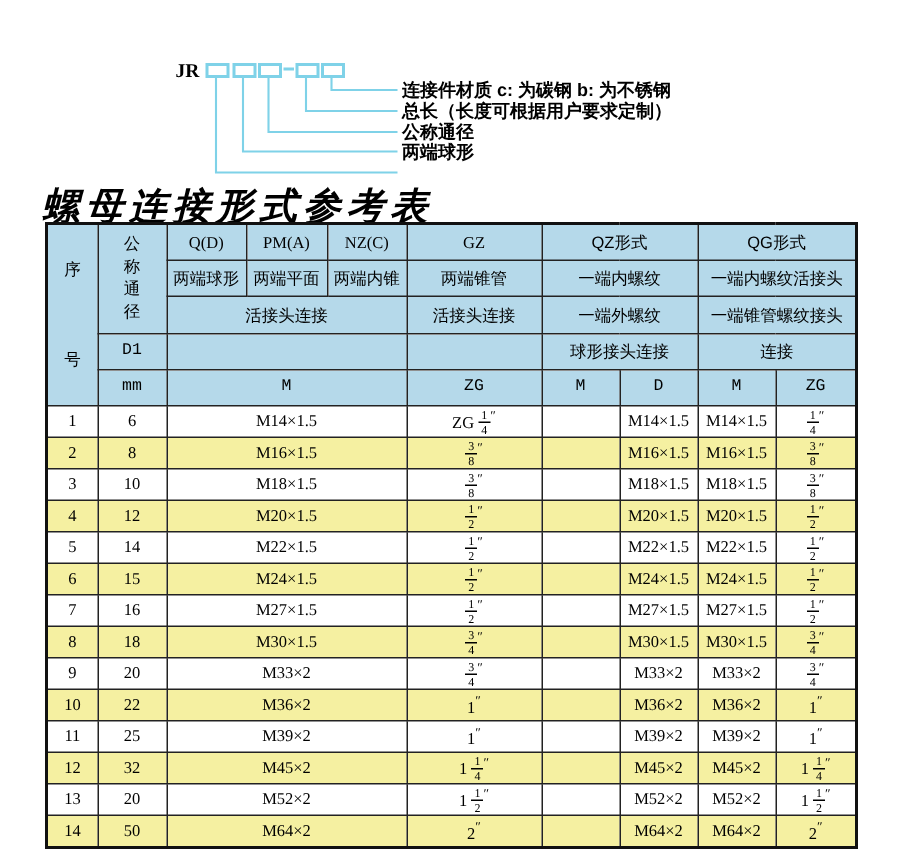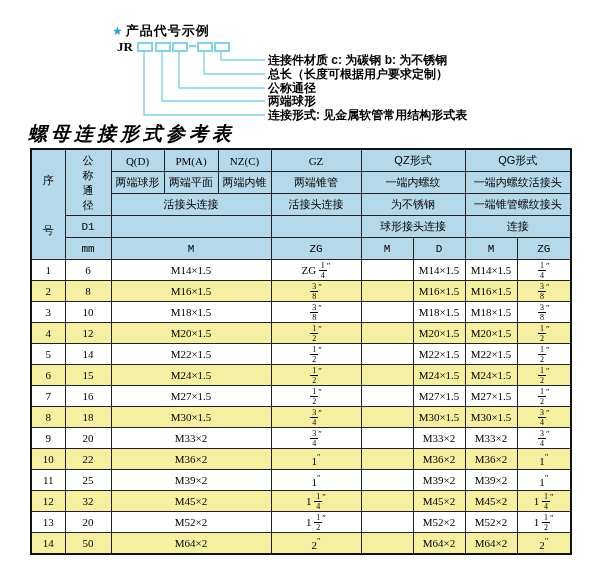--- a/index.html
+++ b/index.html
@@ -14,71 +14,67 @@
   .star{color:#2b9fd8;margin-right:2px;font-size:12px;}
   .jr-prefix{position:absolute;left:117px;top:39px;font-size:13px;font-weight:bold;}
   .code-box{position:absolute;top:42px;width:12px;height:6px;background:#fff;border:2px solid #7fd2e8;}
   .code-dash{position:absolute;top:45px;width:7px;height:2px;background:#7fd2e8;}
   .connector-svg{position:absolute;left:0;top:0;width:600px;height:122px;}
   .diagram-label{position:absolute;left:268px;font-size:12px;font-weight:bold;white-space:nowrap;line-height:13px;}
   
   .table-title{
     position:absolute;left:28px;top:121px;margin:0;
     font-family:"Liberation Serif","DejaVu Serif",serif;
-    font-size:19px;font-weight:bold;font-style:italic;letter-spacing:4px;
+    font-size:25px;font-weight:bold;font-style:italic;letter-spacing:4px;
   }
   
   table.ref{
     position:absolute;left:30px;top:148px;width:540px;
     border-collapse:collapse;table-layout:fixed;
     border:2px solid #111;
     font-size:11px;
   }
   table.ref th, table.ref td{
     border:1px solid #222;text-align:center;vertical-align:middle;
     padding:0 1px;overflow:hidden;font-weight:normal;
   }
   thead th{background:#b5d9ea;height:21px;}
   thead tr.hr4 th, thead tr.hr5 th{height:21px;font-family:Liberation Mono, monospace;}
   tbody td{height:20px;background:#ffffff;}
   tbody tr.alt td{background:#f5f0a1;}
   .vtext{display:inline-block;width:13px;word-break:break-all;line-height:15px;font-size:11px;}
-  .seq-head{line-height:50px;}
+  .seq-head{line-height:60px;}
   .frac{display:inline-block;vertical-align:-4px;text-align:center;line-height:1;}
   .frac .fn{display:block;font-size:8px;line-height:8px;padding:0 2px;}
   .frac .fd{display:block;font-size:8px;line-height:9px;border-top:1px solid #000;padding:0 2px;}
   .prime{font-size:9px;vertical-align:5px;}
   .latin{font-family:"Liberation Serif","DejaVu Serif",serif;}
 </style>
 </head>
 <body>
 
 <div class="diagram">
   <svg class="connector-svg" viewBox="0 0 600 122">
     <polyline points="144,49 144,115 265,115" fill="none" stroke="#7fd2e8" stroke-width="1.4"></polyline>
     <polyline points="162,49 162,101 265,101" fill="none" stroke="#7fd2e8" stroke-width="1.4"></polyline>
     <polyline points="179,49 179,88 265,88" fill="none" stroke="#7fd2e8" stroke-width="1.4"></polyline>
     <polyline points="204,49 204,74 265,74" fill="none" stroke="#7fd2e8" stroke-width="1.4"></polyline>
     <polyline points="221,49 221,60 265,60" fill="none" stroke="#7fd2e8" stroke-width="1.4"></polyline>
   </svg>
-  <div class="diagram-title">
-    <span class="star">★</span><span>产品代号示例</span>
-  </div>
   <div class="jr-prefix latin">JR</div>
   <div class="code-box" style="left:137px;"></div>
   <div class="code-box" style="left:155px;"></div>
   <div class="code-box" style="left:172px;"></div>
   <div class="code-dash" style="left:189px;"></div>
   <div class="code-box" style="left:197px;"></div>
   <div class="code-box" style="left:214px;"></div>
   <div class="diagram-label" style="top:68px;">总长（长度可根据用户要求定制）</div>
   <div class="diagram-label" style="top:54px;">连接件材质  c: 为碳钢  b: 为不锈钢</div>
   <div class="diagram-label" style="top:82px;">公称通径</div>
   <div class="diagram-label" style="top:95px;">两端球形</div>
-  <div class="diagram-label" style="top:109px;">连接形式: 见金属软管常用结构形式表</div>
 </div>
 
 <h2 class="table-title">螺母连接形式参考表</h2>
 
 <table class="ref">
   <colgroup>
     <col style="width:34px">
       <col style="width:46px">
     <col style="width:53px">
       <col style="width:54px">
@@ -104,21 +100,21 @@
       <th>两端球形</th>
       <th>两端平面</th>
       <th>两端内锥</th>
       <th>两端锥管</th>
       <th colspan="2">一端内螺纹</th>
       <th colspan="2">一端内螺纹活接头</th>
     </tr>
     <tr class="hr3">
       <th colspan="3">活接头连接</th>
       <th>活接头连接</th>
-      <th colspan="2">为不锈钢</th>
+      <th colspan="2">一端外螺纹</th>
       <th colspan="2">一端锥管螺纹接头</th>
     </tr>
     <tr class="hr4">
       <th class="latin">D1</th>
       <th colspan="3"></th>
       <th></th>
       <th colspan="2">球形接头连接</th>
       <th colspan="2">连接</th>
     </tr>
     <tr class="hr5">

